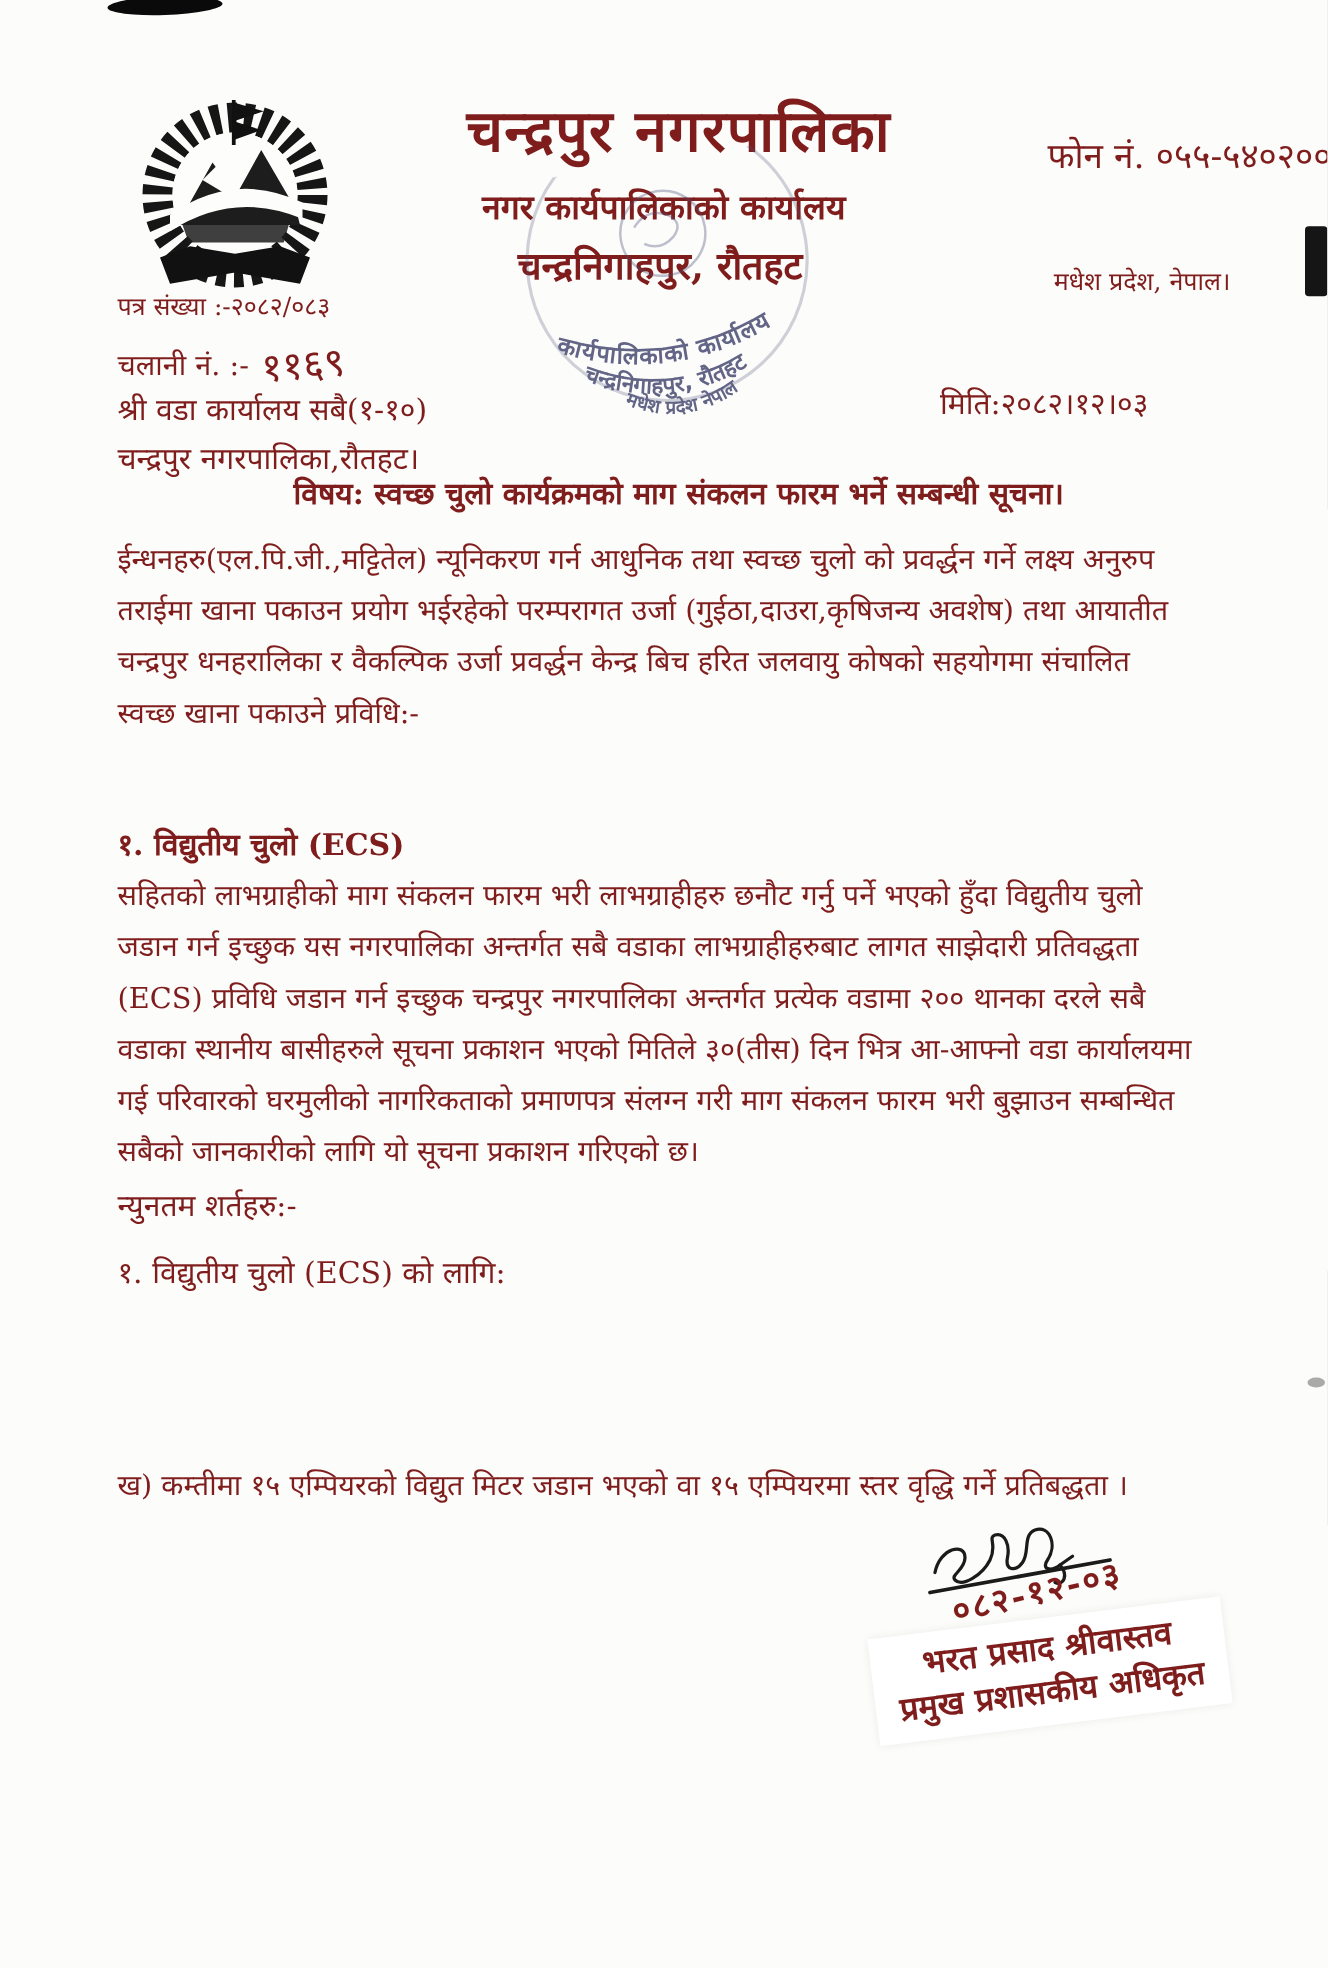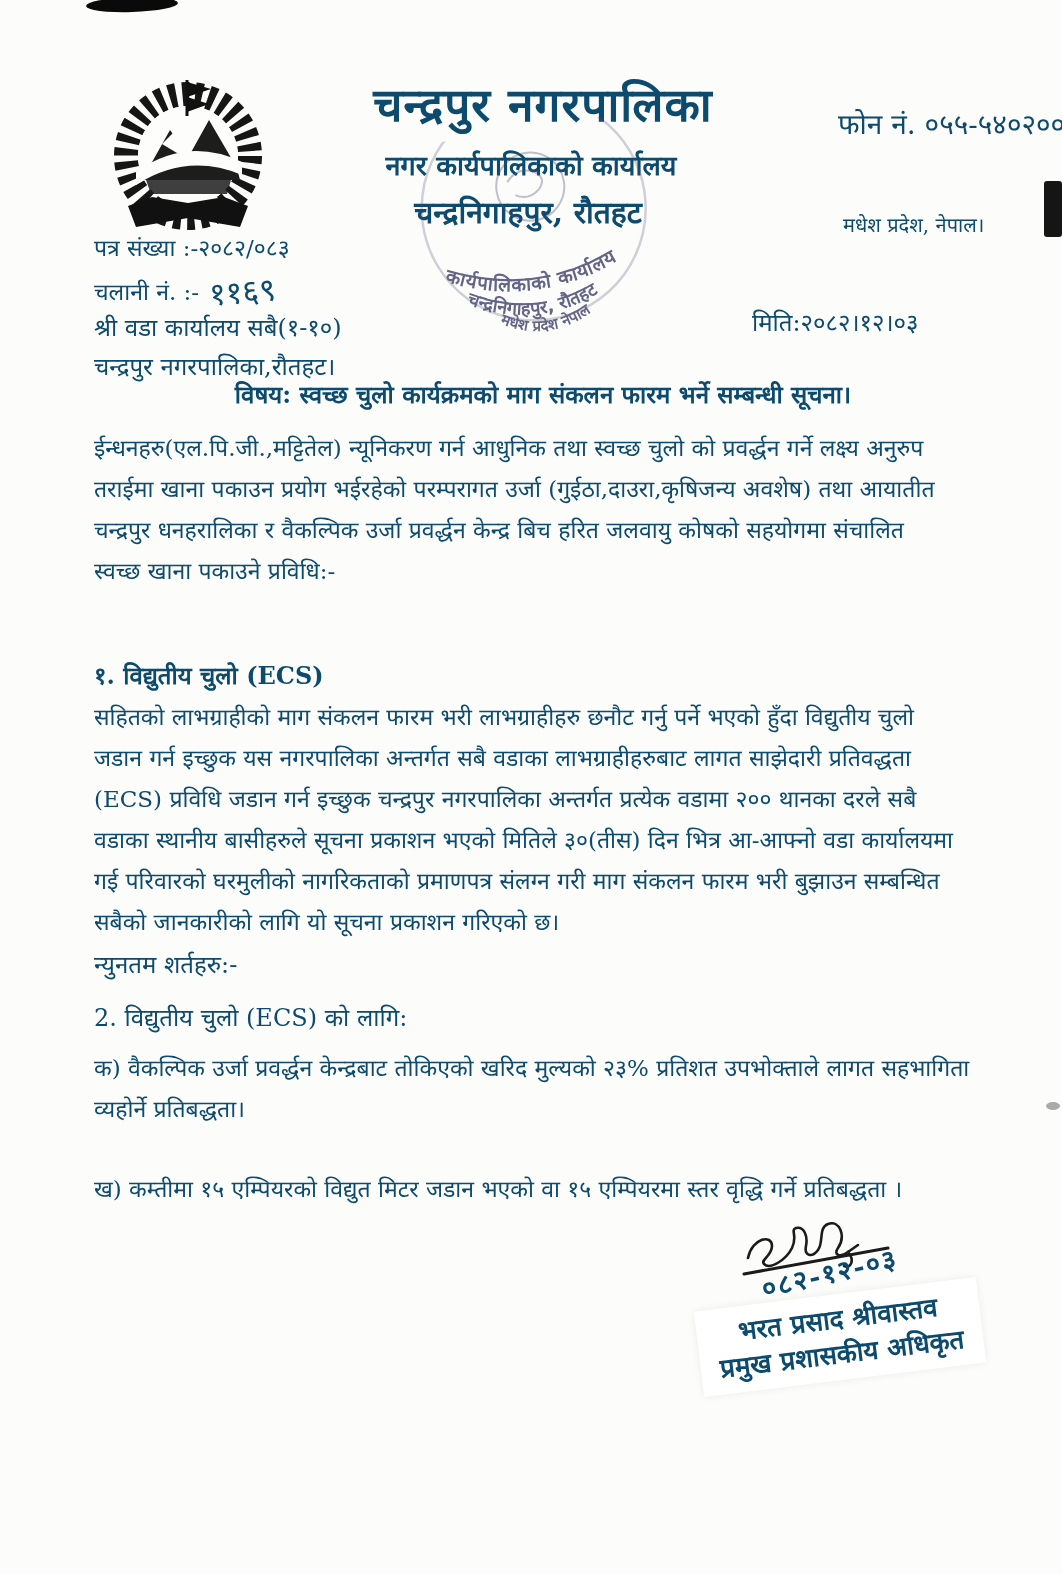--- a/index.html
+++ b/index.html
@@ -2,33 +2,33 @@
 <html><head>
 <meta charset="utf-8">
 <style>
   html,body{margin:0;padding:0;background:#e8e8e6;}
   .page{
     position:relative;
     width:1062px;height:1574px;
     background:#fcfcfa;
     overflow:hidden;
     font-family:"DejaVu Serif","DejaVu Sans",serif;
-    color:#0c4a6e;
+    color:#7f1d1d;
   }
   .abs{position:absolute;}
   .nowrap{white-space:nowrap;}
   .centered{transform:translateX(-50%);}
   
   .org-title{left:543px;top:72px;font-size:46px;font-weight:bold;letter-spacing:1px;}
   .phone{left:806px;top:104px;font-size:28px;margin-left:32px;}
   .office-line{left:531px;top:146px;font-size:27px;font-weight:bold;}
   .place-line{left:528px;top:191px;font-size:30px;font-weight:bold;}
   .province-line{left:843px;top:211px;font-size:20px;}
   
-  .letter-no{left:94px;top:231px;font-size:23px;text-align:right;}
+  .letter-no{left:94px;top:231px;font-size:20px;text-align:right;}
   .dispatch-row{left:94px;top:266px;font-size:23px;}
   .handwritten-no{display:inline-block;font-size:32px;transform:rotate(-5deg);margin-left:10px;position:relative;top:3px;}
   .addressee1{left:94px;top:310px;font-size:24px;}
   .letter-date{left:752px;top:305px;font-size:24px;}
   .addressee2{left:94px;top:349px;font-size:24px;}
   .subject{left:543px;top:377px;font-size:24px;font-weight:bold;}
   
   .para{left:94px;width:920px;}
   .line{font-size:23px;line-height:41px;white-space:nowrap;}
   .intro{top:428px;}
@@ -116,25 +116,21 @@
   <div class="abs para s1-heading nowrap">१. विद्युतीय चुलो (ECS)</div>
   <div class="abs para s1-para">
       <div class="line">सहितको लाभग्राहीको माग संकलन फारम भरी लाभग्राहीहरु छनौट गर्नु पर्ने भएको हुँदा विद्युतीय चुलो</div>
       <div class="line">जडान गर्न इच्छुक यस नगरपालिका अन्तर्गत सबै वडाका लाभग्राहीहरुबाट लागत साझेदारी प्रतिवद्धता</div>
       <div class="line">(ECS) प्रविधि जडान गर्न इच्छुक चन्द्रपुर नगरपालिका अन्तर्गत प्रत्येक वडामा २०० थानका दरले सबै</div>
       <div class="line">वडाका स्थानीय बासीहरुले सूचना प्रकाशन भएको मितिले ३०(तीस) दिन भित्र आ-आफ्नो वडा कार्यालयमा</div>
       <div class="line">गई परिवारको घरमुलीको नागरिकताको प्रमाणपत्र संलग्न गरी माग संकलन फारम भरी बुझाउन सम्बन्धित</div>
       <div class="line">सबैको जानकारीको लागि यो सूचना प्रकाशन गरिएको छ।</div>
     </div>
   <div class="abs para min-cond nowrap">न्युनतम शर्तहरु:-</div>
-  <div class="abs para ecs-heading nowrap">2. विद्युतीय चुलो (ECS) को लागि:</div>
-  <div class="abs para ka-para">
-      <div class="line">क) वैकल्पिक उर्जा प्रवर्द्धन केन्द्रबाट तोकिएको खरिद मुल्यको २३% प्रतिशत उपभोक्ताले लागत सहभागिता</div>
-      <div class="line">व्यहोर्ने प्रतिबद्धता।</div>
-    </div>
+  <div class="abs para ecs-heading nowrap">१. विद्युतीय चुलो (ECS) को लागि:</div>
   <div class="abs para kha-para">
     <div class="line">ख) कम्तीमा १५ एम्पियरको विद्युत मिटर जडान भएको वा १५ एम्पियरमा स्तर वृद्धि गर्ने प्रतिबद्धता ।</div>
   </div>
 
   <svg class="abs sig-svg" width="168" height="88" viewBox="0 0 168 88">
     <g fill="none" stroke="#1b1b1b" stroke-width="2.6" stroke-linecap="round">
       <path d="M12,50 C16,30 36,26 36,38 C36,48 24,52 28,56 C34,62 50,52 56,40 C62,28 54,22 60,20 C68,18 72,28 70,38 C68,48 76,50 82,42 C88,34 82,20 92,16 C104,12 110,28 102,40 C97,47 104,50 112,44 L122,37"></path>
       <path d="M112,44 C119,52 115,61 108,58"></path>
       <path d="M8,66 L152,40" stroke-width="3"></path>
     </g>

